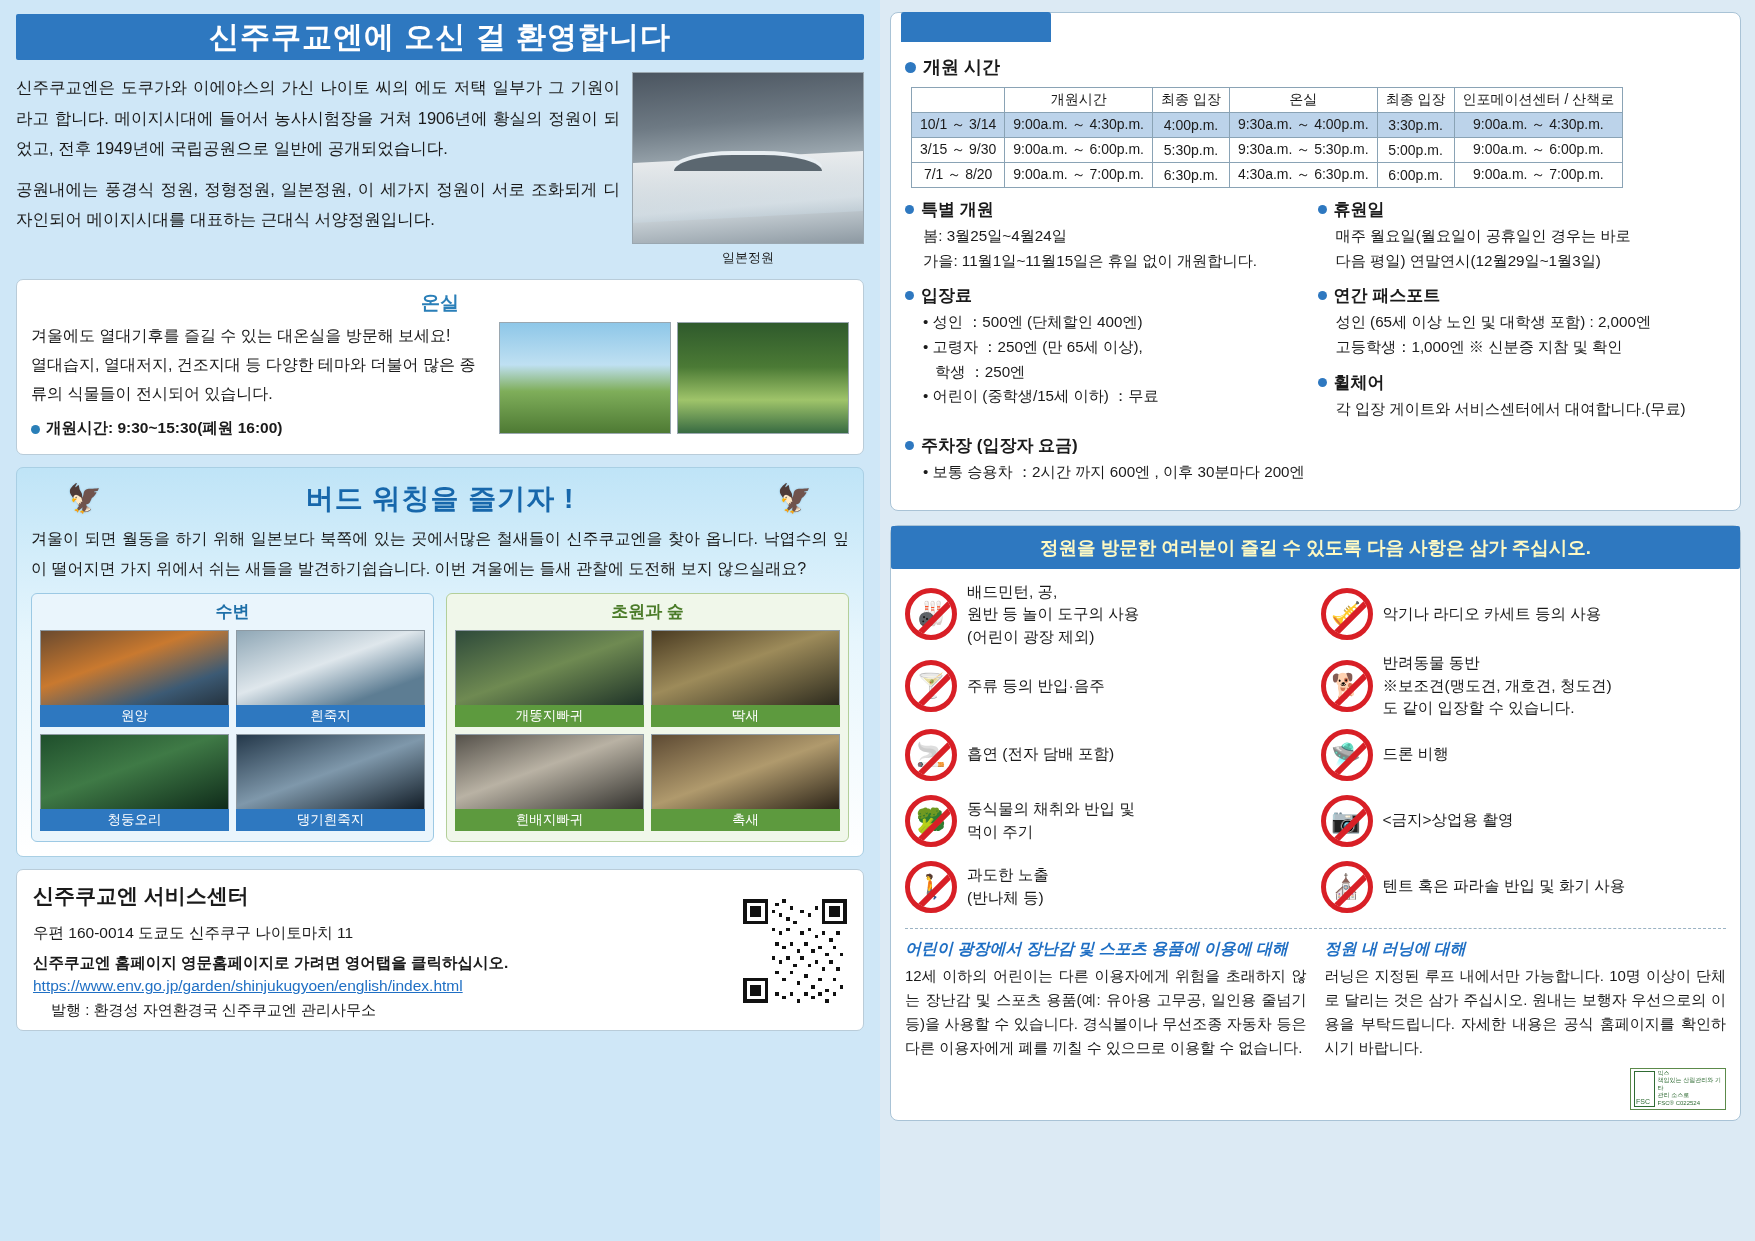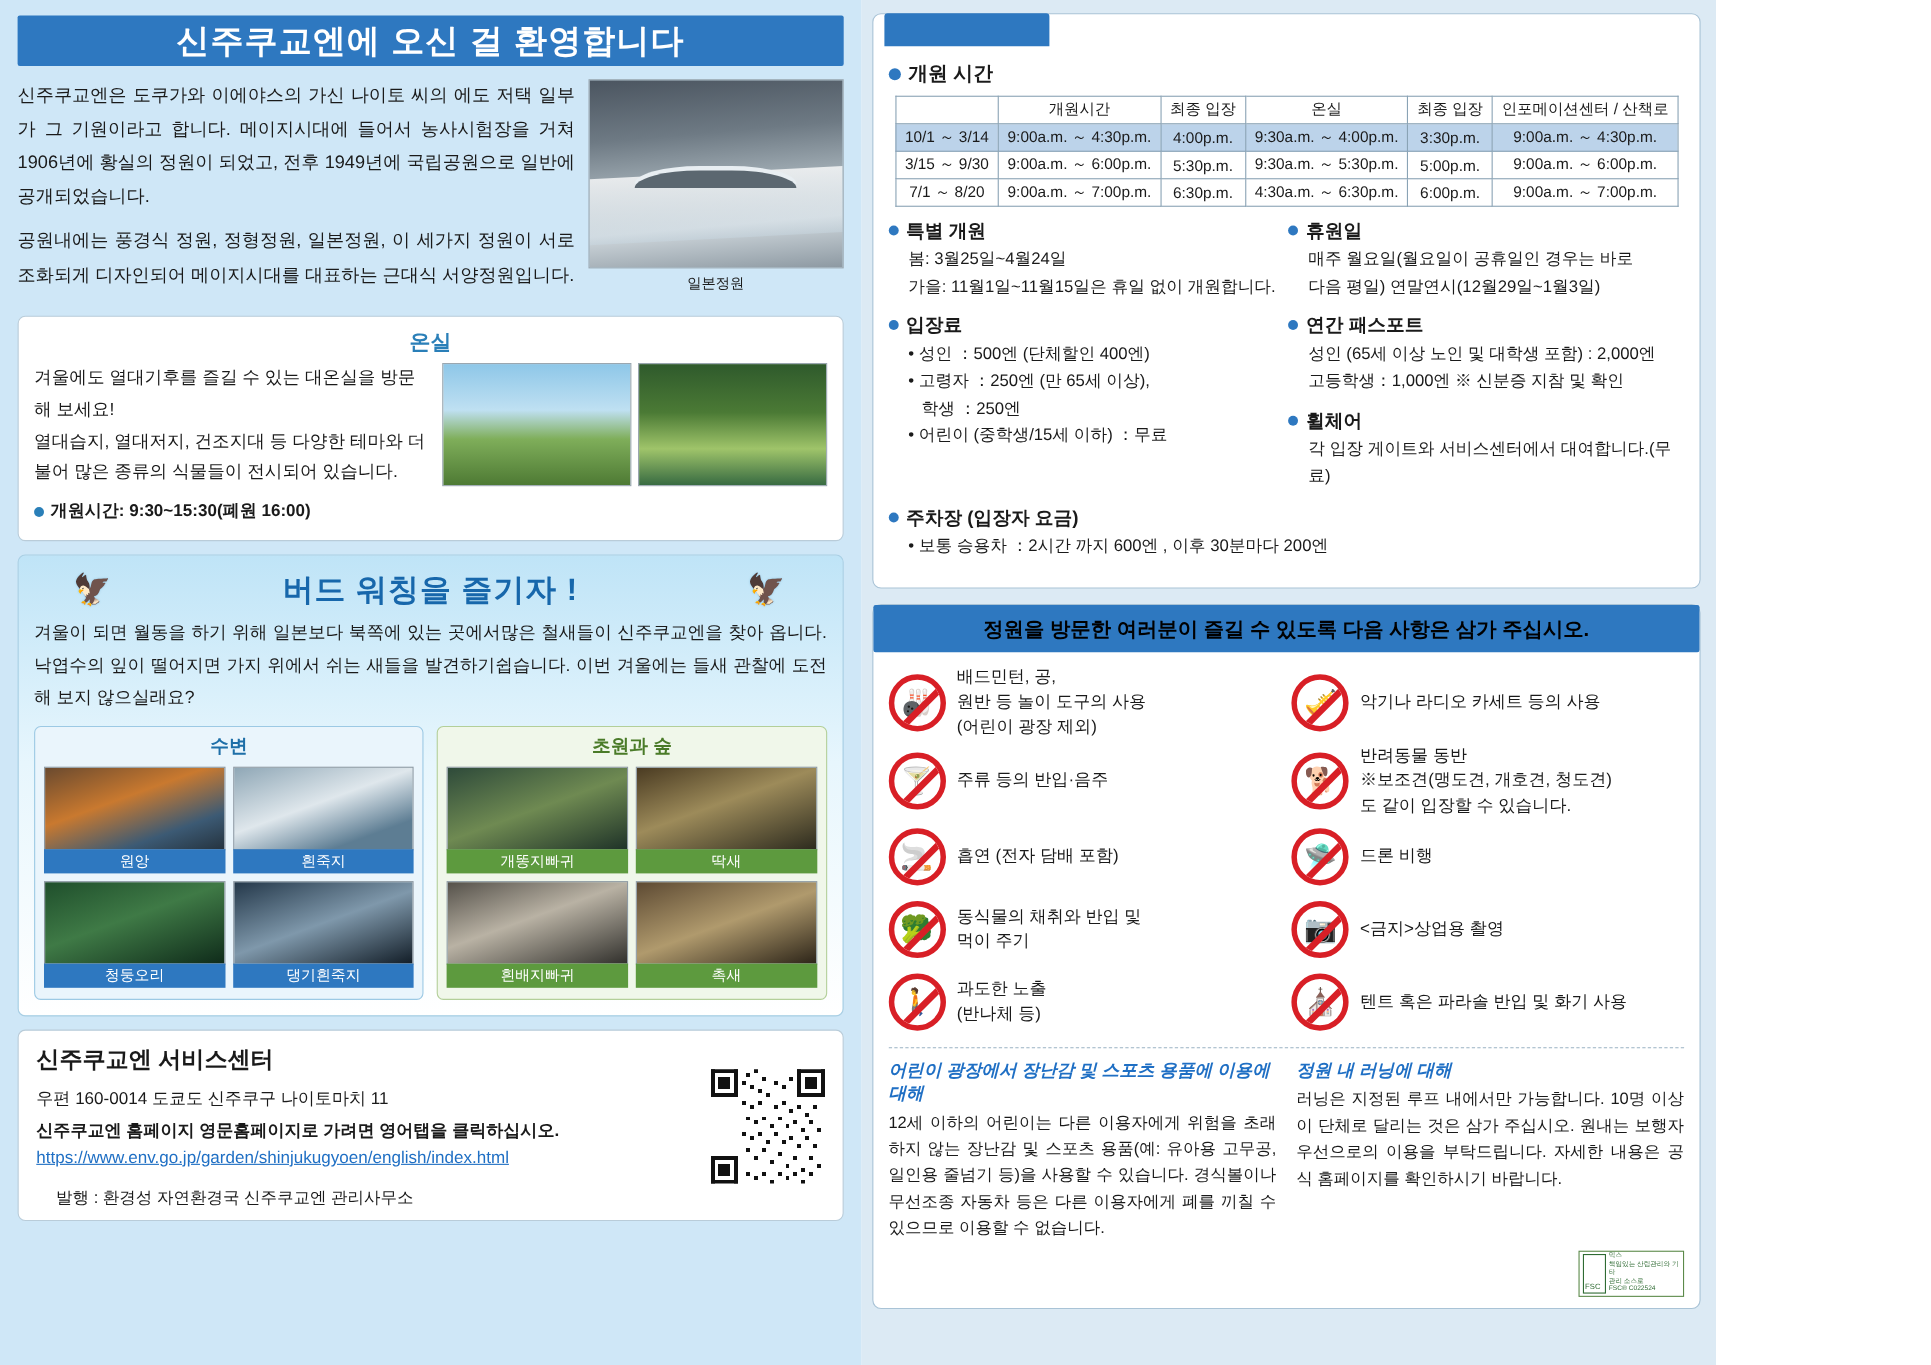--- a/index.html
+++ b/index.html
@@ -5,21 +5,21 @@
   * { box-sizing: border-box; }
   html, body { margin:0; padding:0; }
   body {
     width:1755px; height:1241px;
     background:#ffffff;
     font-family:"Liberation Sans", sans-serif;
     color:#1a1a1a;
     position:relative;
     overflow:hidden;
   }
-  .page { position:relative; width:1560px; height:1241px; display:flex; }
+  .page { position:relative; width:1755px; height:1241px; display:flex; }
 
   
   .left {
     width:880px; height:1241px;
     background:#cfe7f7;
     padding:14px 16px 10px 16px;
     position:relative;
   }
 
   .welcome-title-bar {
@@ -114,21 +114,21 @@
   
   .svc-card {
     background:#ffffff; border:1px solid #b9ccd9; border-radius:7px;
     margin-top:12px; padding:12px 16px 10px 16px; display:flex; gap:14px;
   }
   .svc-left { flex:1; }
   .svc-title { font-size:21px; font-weight:bold; margin-bottom:8px; }
   .svc-line { font-size:15.5px; line-height:1.9; }
   .svc-strong { font-weight:bold; }
   .svc-url { color:#1f6fc4; text-decoration:underline; font-size:15.5px; }
-  .svc-pub { font-size:15px; margin-top:18px; padding-left:18px; }
+  .svc-pub { font-size:15px; margin-top:6px; padding-left:18px; }
   .qr { width:104px; height:104px; background:#ffffff; align-self:center; }
 
   
   .right {
     width:875px; height:1241px;
     background:#dceaf4;
     padding:12px 14px 10px 10px;
   }
   .panel {
     background:#ffffff; border:1px solid #a9c3d6; border-radius:8px;
@@ -157,21 +157,21 @@
   .blk-title { font-size:17px; font-weight:bold; display:flex; align-items:center; gap:7px; }
   .blk-body { font-size:15.2px; line-height:1.62; margin-top:3px; padding-left:18px; }
   .blk-body .li { display:block; }
   .blk-body .li.ind { padding-left:12px; }
 
   .parking { margin-top:2px; }
 
   
   .panel-two { margin-top:14px; padding:14px 14px 10px 14px; }
   .p2-head {
-    background:#2e78c0; color:#000000; font-size:18.5px; font-weight:bold;
+    background:#2e78c0; color:#fef9c3; font-size:18.5px; font-weight:bold;
     text-align:center; padding:9px 0; border-radius:2px;
     margin:-14px -14px 12px -14px;
   }
   .rules { display:grid; grid-template-columns:1fr 1fr; gap:4px 10px; }
   .rule { display:flex; align-items:center; gap:10px; min-height:62px; }
   .ban {
     width:52px; height:52px; border-radius:50%; border:5px solid #d81f26;
     position:relative; flex:0 0 52px; background:#ffffff;
     display:flex; align-items:center; justify-content:center;
     font-size:24px; color:#111; overflow:hidden;

